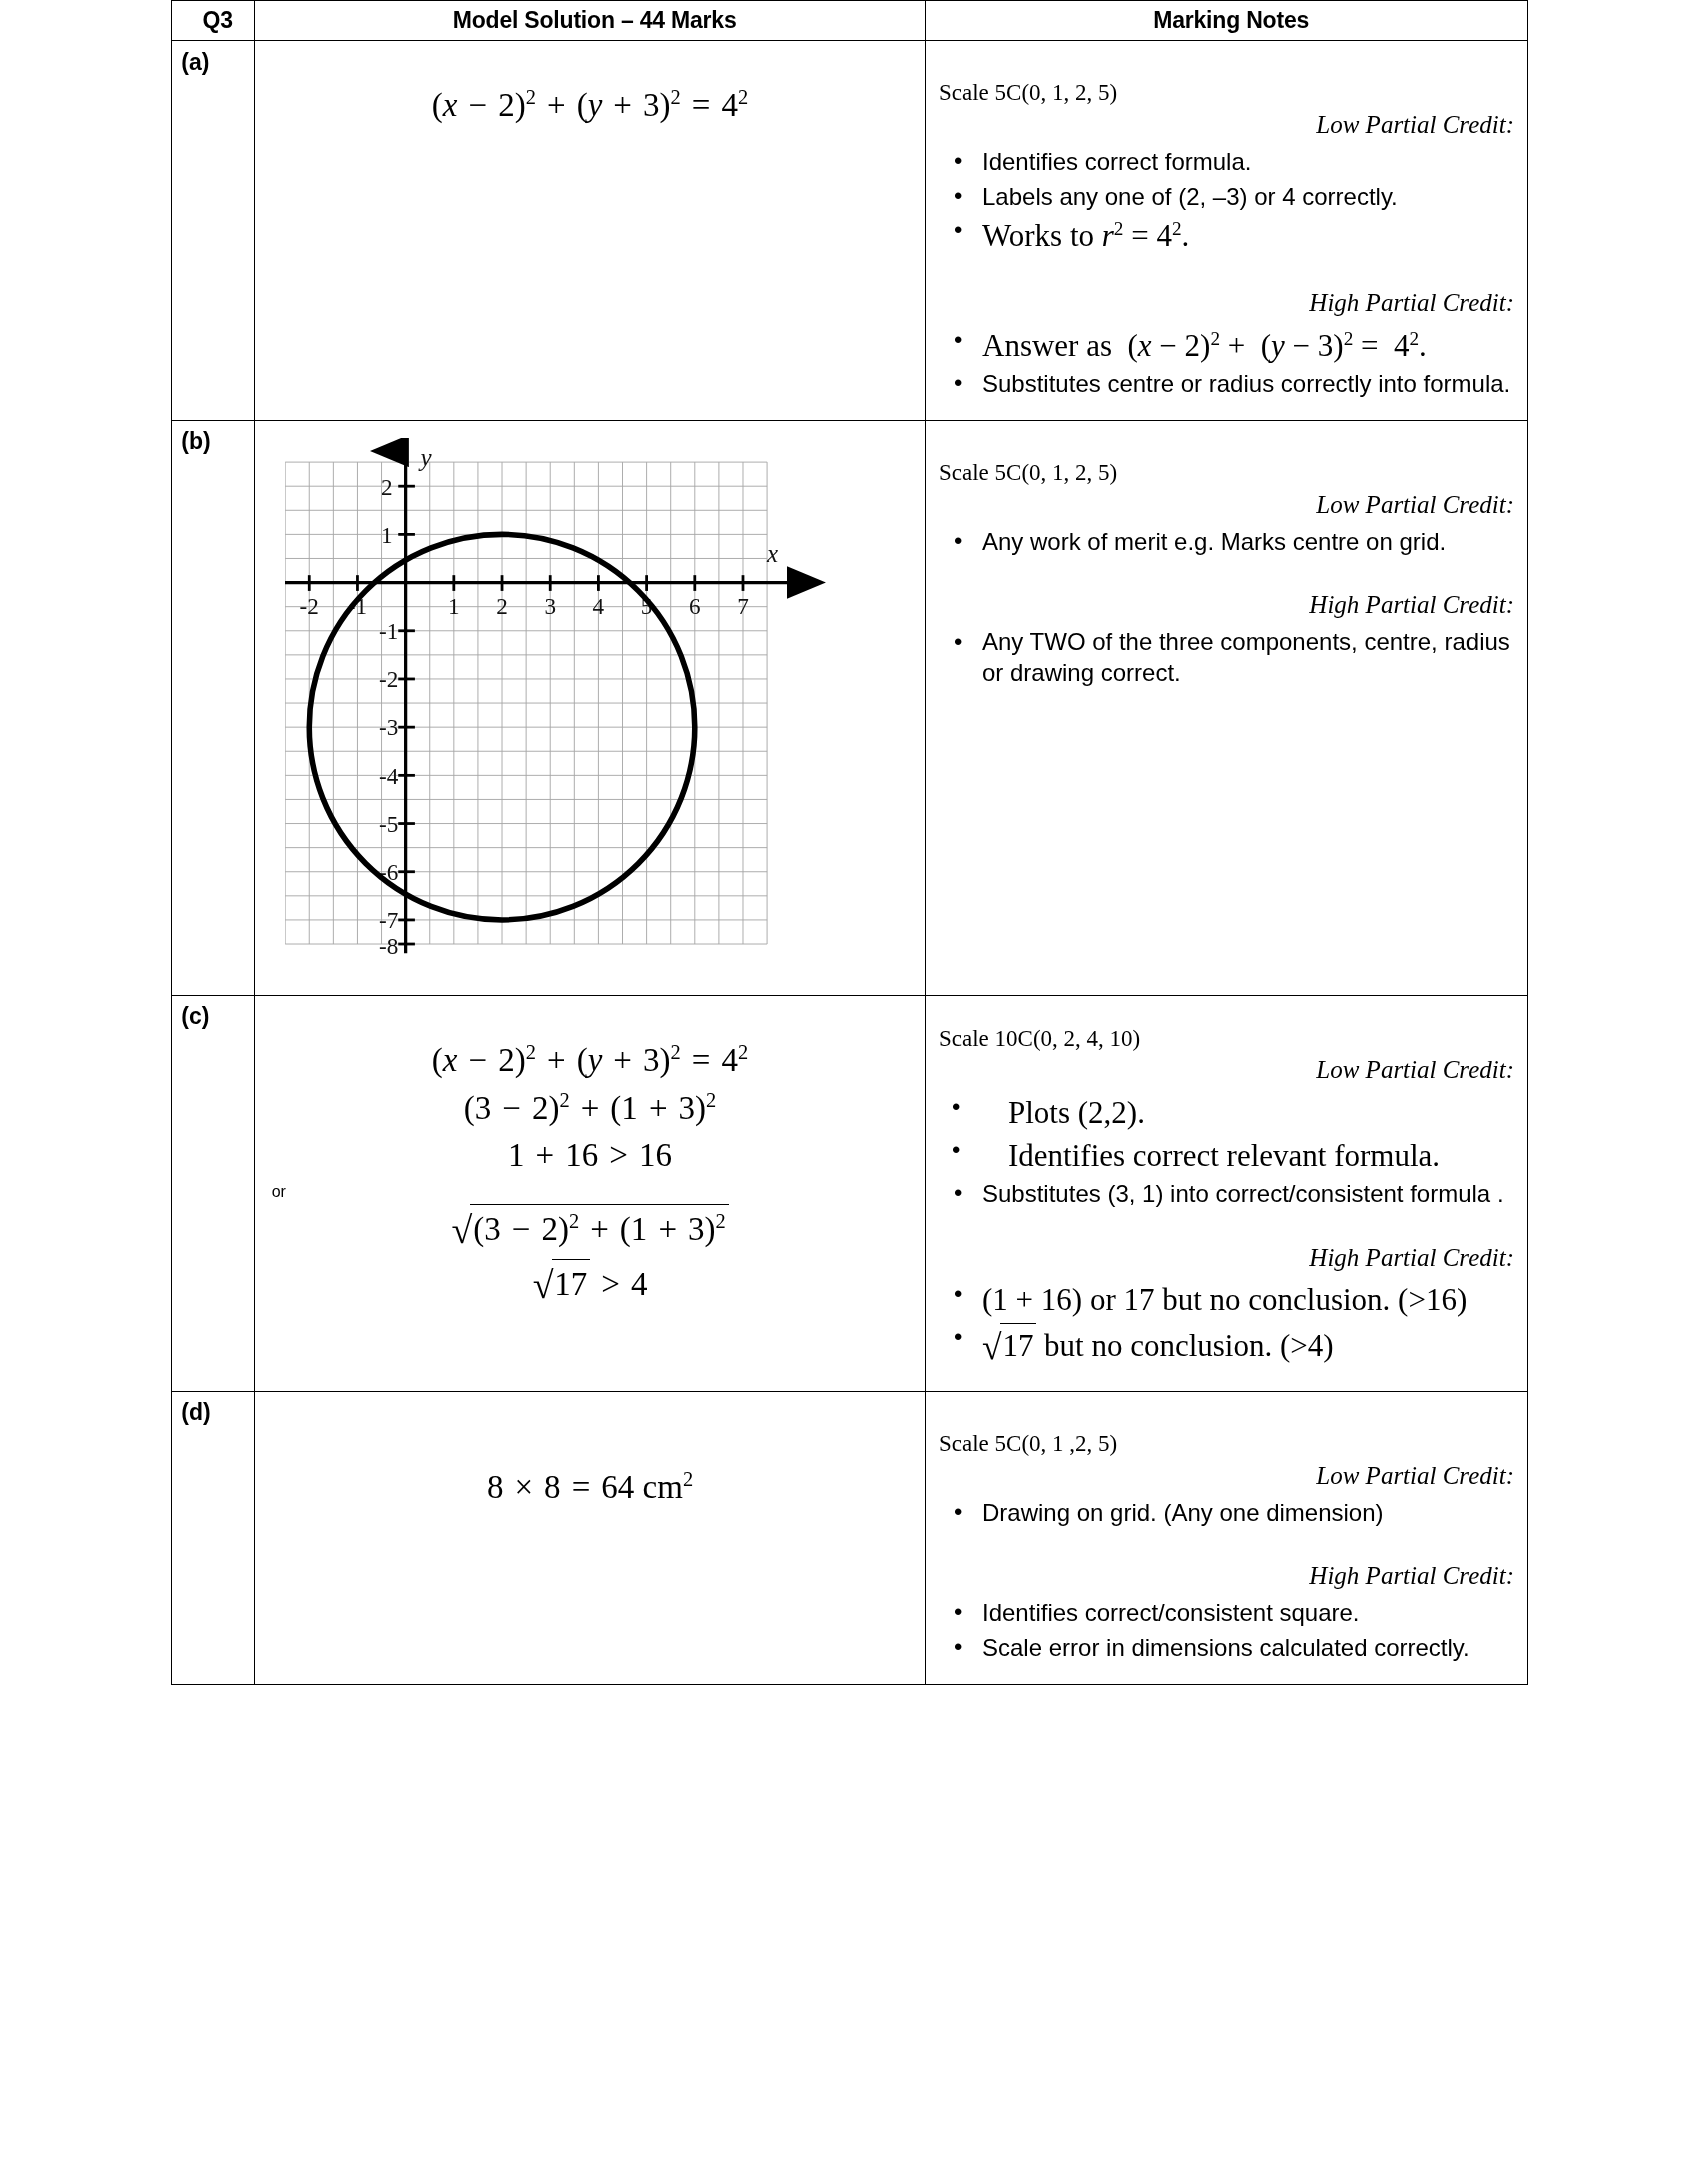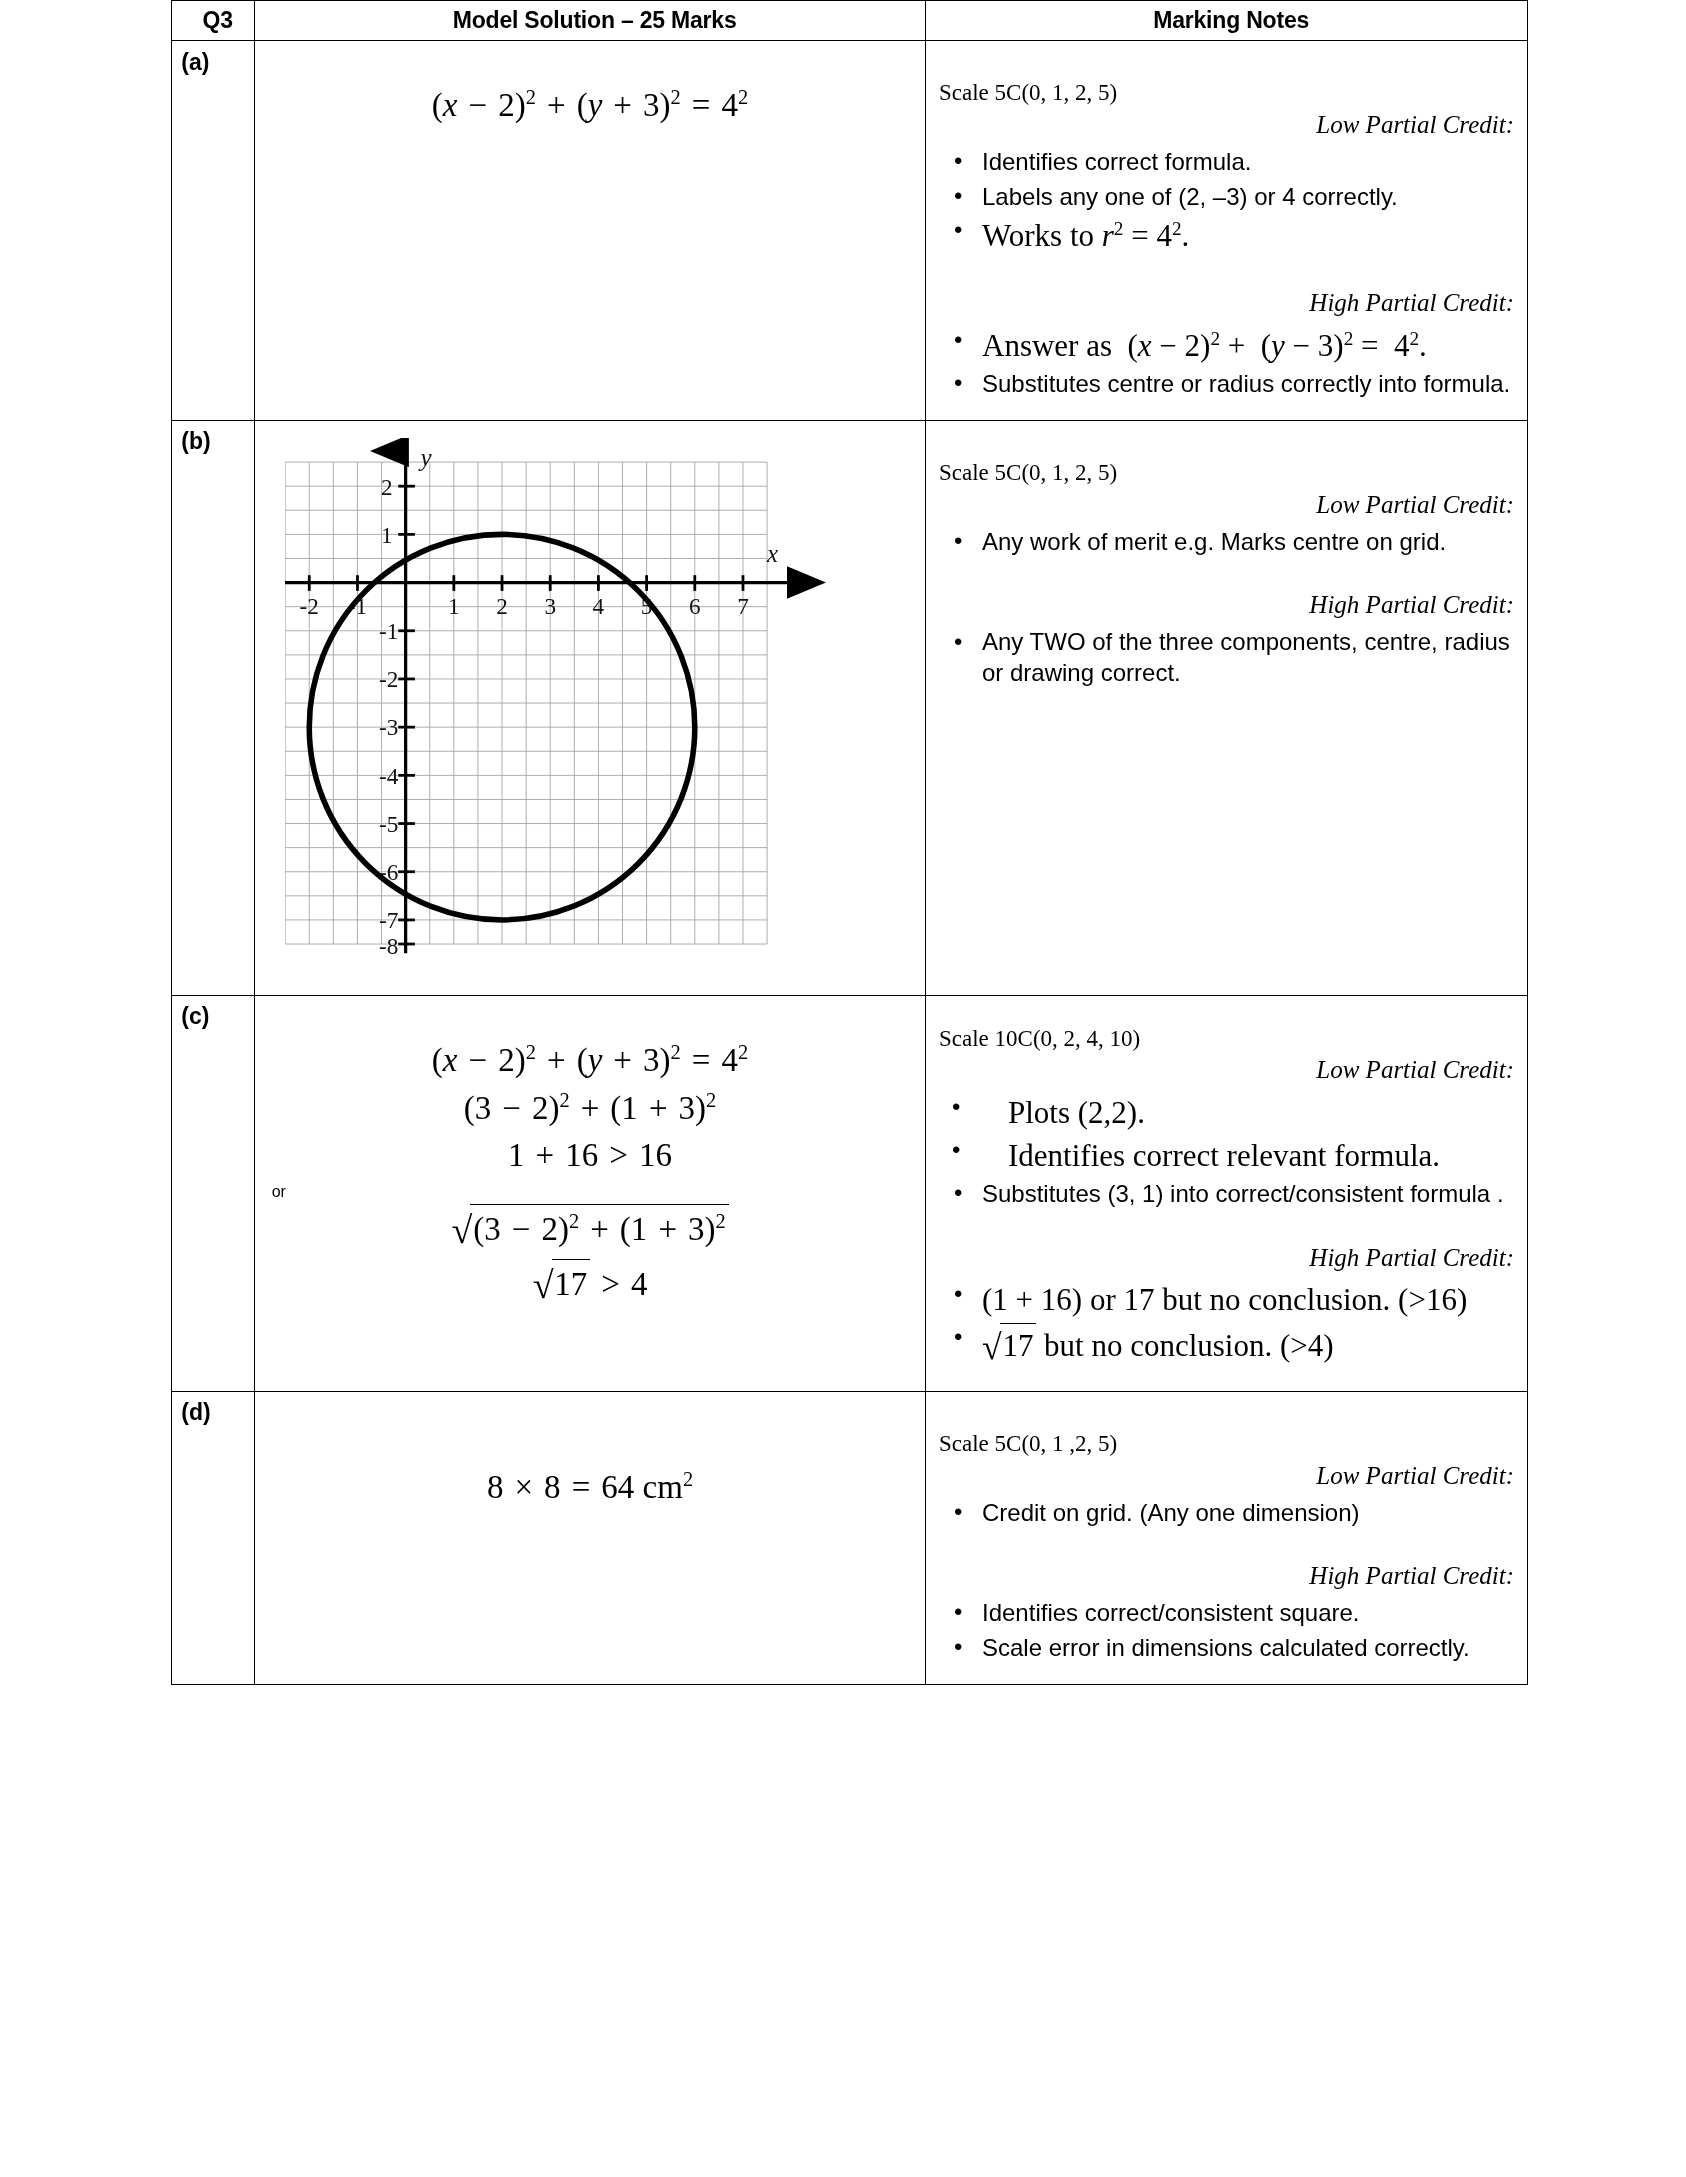--- a/index.html
+++ b/index.html
@@ -185,21 +185,21 @@
   <table class="scheme">
     <colgroup>
       <col class="c-label">
         <col class="c-model">
         <col class="c-notes">
     </colgroup>
 
     <tbody>
         <tr>
       <th class="hdr">Q3</th>
-      <th class="hdr">Model Solution – 25 Marks</th>
+      <th class="hdr">Model Solution – 44 Marks</th>
       <th class="hdr">Marking Notes</th>
     </tr>
 
     <tr>
       <td class="part-label">(a)</td>
       <td class="model">
         <div class="model-inner" style="padding-top:41px;">
           <div class="math">
             (<span class="it">x</span> <span class="op">−</span> 2)<sup>2</sup> <span class="op">+</span> (<span class="it">y</span> <span class="op">+</span> 3)<sup>2</sup> <span class="op">=</span> 4<sup>2</sup>
           </div>
@@ -419,21 +419,21 @@
           <div class="math">
             8 <span class="op">×</span> 8 <span class="op">=</span> 64 cm<sup>2</sup>
           </div>
         </div>
       </td>
       <td class="notes">
         <div class="notes-inner">
           <div class="scale-line">Scale 5C(0, 1 ,2, 5)</div>
           <div class="credit-head">Low Partial Credit:</div>
           <ul class="bullets">
-            <li>Credit on grid. (Any one dimension)</li>
+            <li>Drawing on grid. (Any one dimension)</li>
           </ul>
           <div class="gap"></div>
           <div class="credit-head">High Partial Credit:</div>
           <ul class="bullets">
             <li>Identifies correct/consistent square.</li>
             <li>Scale error in dimensions calculated correctly.</li>
           </ul>
         </div>
       </td>
     </tr>

